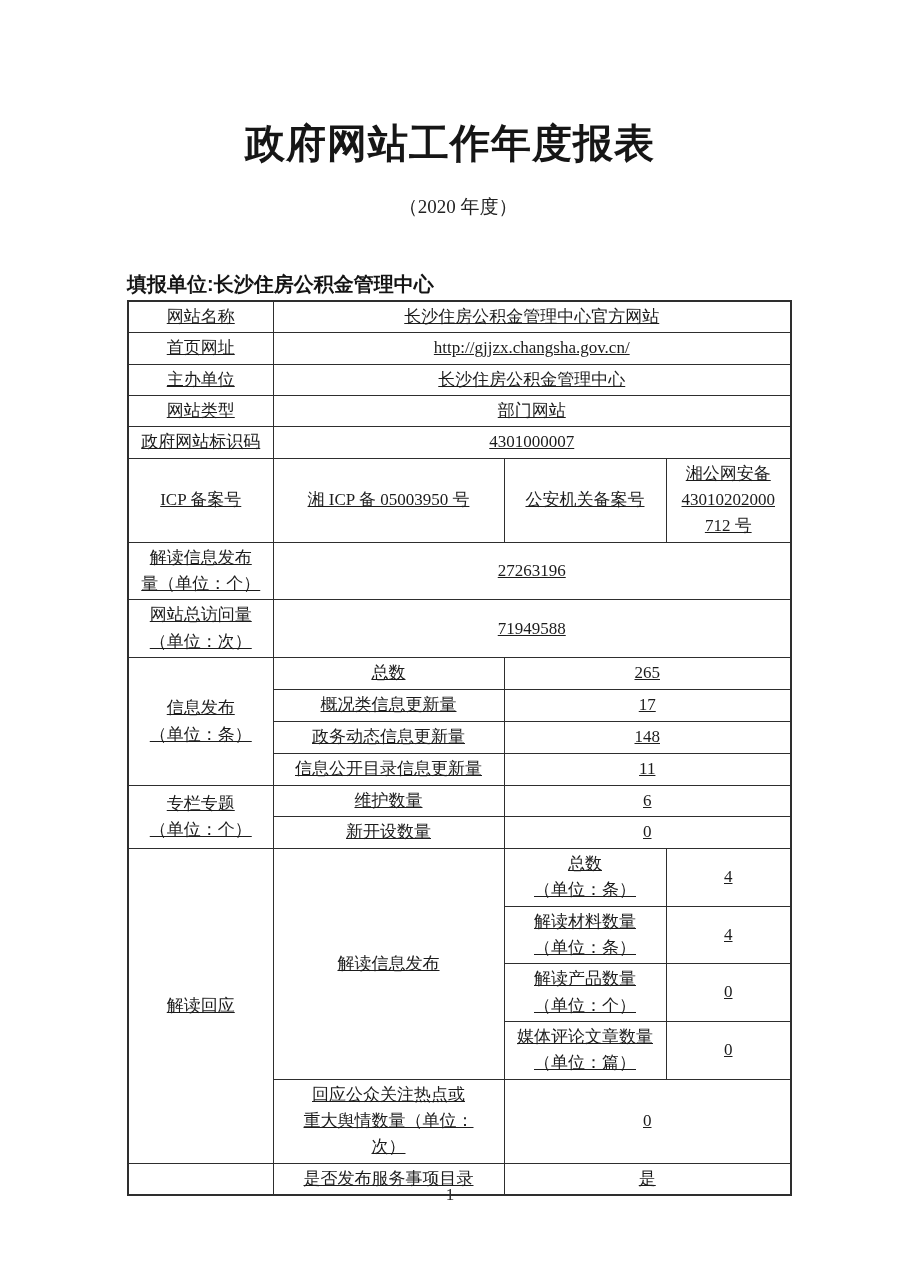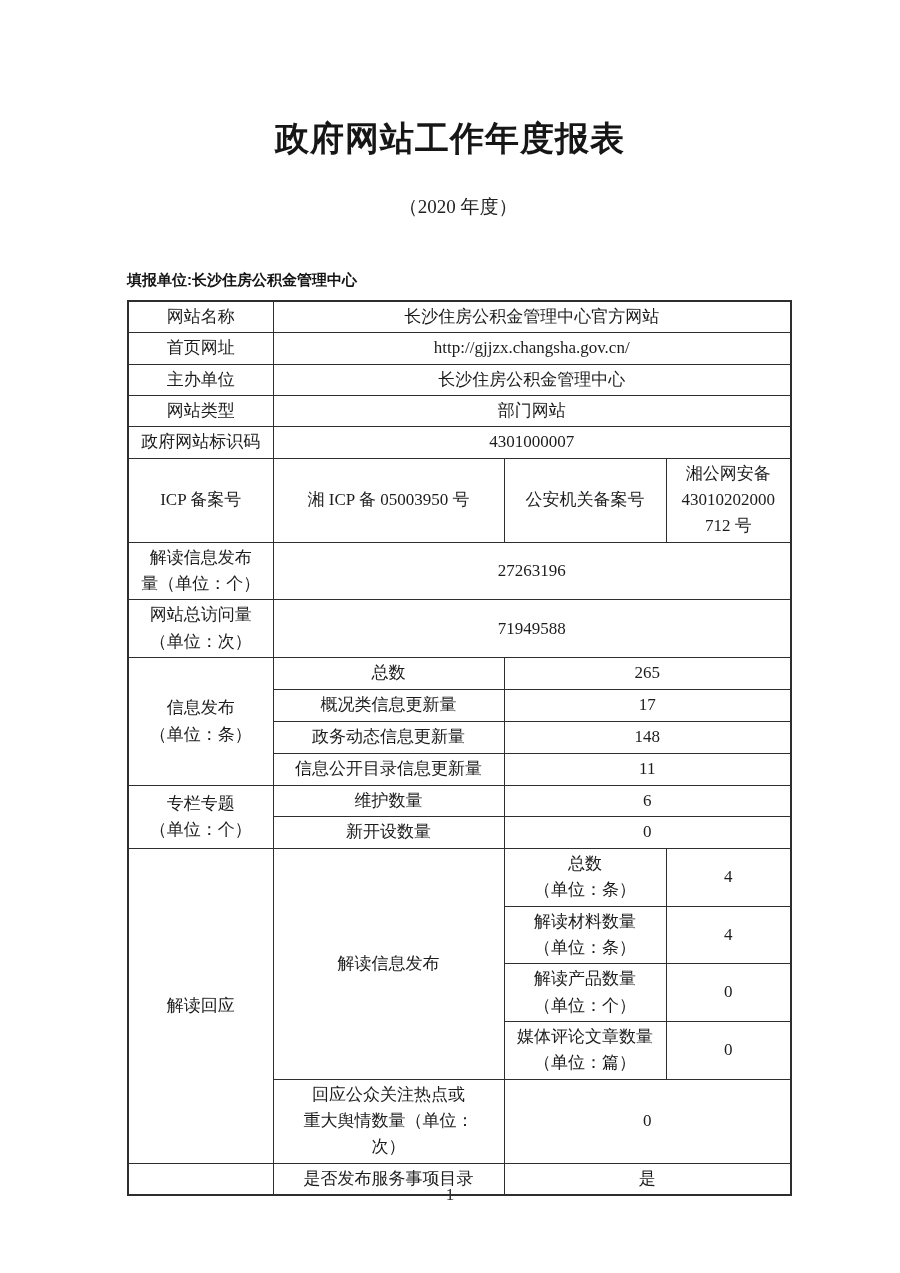--- a/index.html
+++ b/index.html
@@ -13,57 +13,58 @@
     overflow: hidden;
   }
   .doc-title {
     position: absolute;
     top: 116px; left: 0;
     width: 100%;
     margin: 0;
     text-align: center;
     font-family: "Liberation Sans", "DejaVu Sans", sans-serif;
     font-weight: 700;
-    font-size: 34px;
+    font-size: 40px;
     letter-spacing: 1px;
     color: #161616;
   }
   .doc-subtitle {
     position: absolute;
     top: 194px; left: 8px;
     width: 100%;
     text-align: center;
     font-size: 19px;
     color: #222222;
   }
   .reporting-unit {
     position: absolute;
     top: 271px; left: 127px;
     font-family: "Liberation Sans", "DejaVu Sans", sans-serif;
     font-weight: 700;
-    font-size: 15px;
+    font-size: 20px;
     color: #141414;
   }
   table.report {
     position: absolute;
     top: 300px; left: 127px;
     width: 663px;
     border-collapse: collapse;
     table-layout: fixed;
     border: 2px solid #2e2e2e;
   }
   table.report td {
     border: 1px solid #2e2e2e;
     text-align: center;
     vertical-align: middle;
     font-size: 17px;
     line-height: 1.55;
     padding: 2px 12px;
     color: #1c1c1c;
     overflow: hidden;
+    text-decoration: underline;
   }
   .pre { white-space: pre-line; }
   tr.r31 { height: 31px; }
   tr.r32 { height: 32px; }
   tr.r80 { height: 80px; }
   tr.r56 { height: 56px; }
   tr.r54 { height: 54px; }
   tr.r50 { height: 50px; }
   tr.r78 { height: 78px; }
   tr.r34 { height: 19px; }

